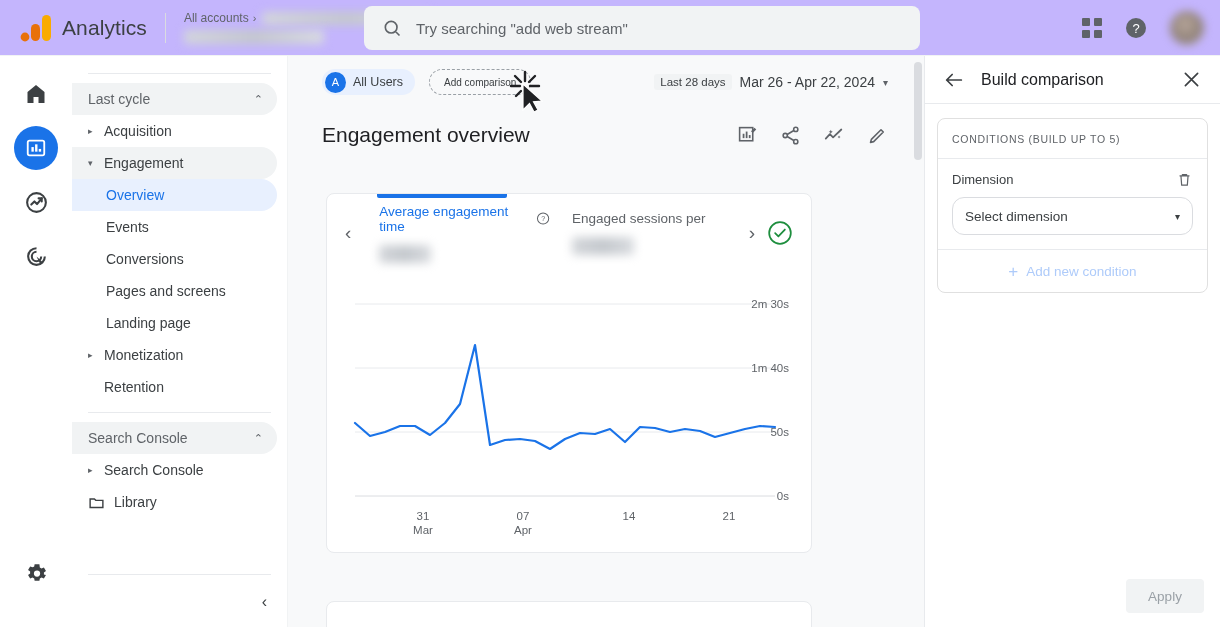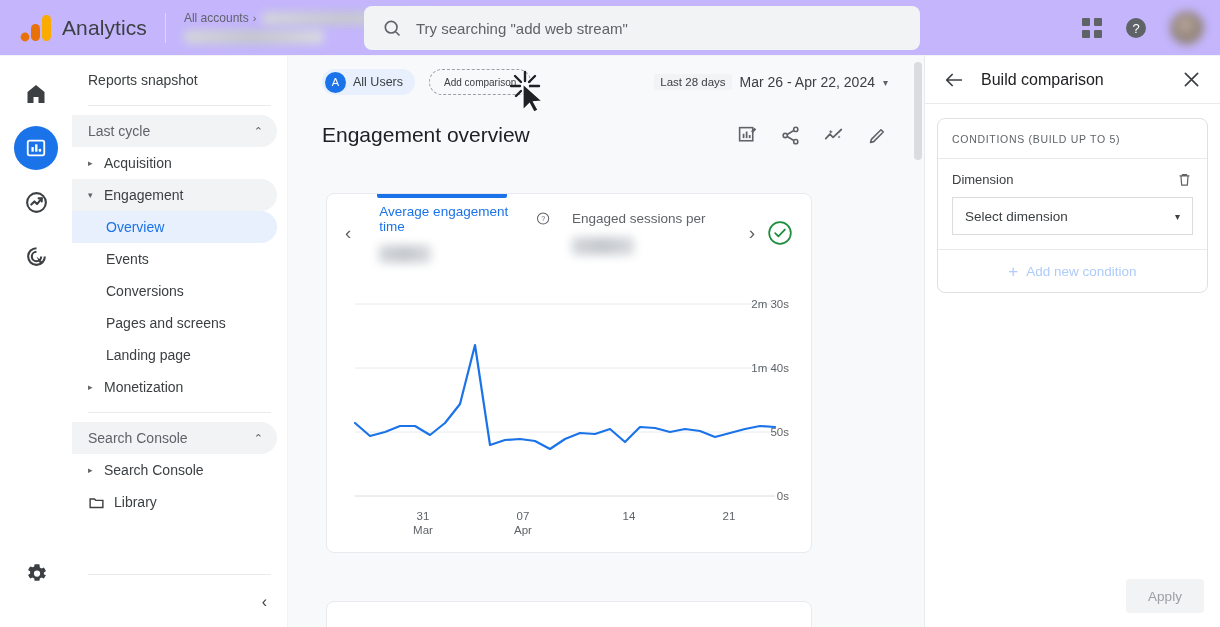--- a/index.html
+++ b/index.html
@@ -211,21 +211,21 @@
     height: 40px; display: flex; align-items: center; padding: 0 14px;
     font-size: 10.5px; letter-spacing: .7px; color: #5f6368;
     border-bottom: 1px solid #e8eaed;
   }
   .cond-body { padding: 12px 14px 14px; border-bottom: 1px solid #e8eaed; }
   .cond-label-row { display: flex; align-items: center; }
   .cond-label { font-size: 13px; color: #3c4043; }
   .trash { margin-left: auto; cursor: pointer; display:block; }
   .select {
     margin-top: 9px; height: 38px; border: 1px solid #dadce0;
-    border-radius: 0; display: flex; align-items: center;
+    border-radius: 12px; display: flex; align-items: center;
     padding: 0 12px; cursor: pointer;
   }
   .select span { font-size: 13.5px; color: #3c4043; }
   .select .caret { margin-left: auto; font-size: 10px; color: #3c4043; }
   .addcond {
     height: 42px; display: flex; align-items: center; justify-content: center;
     gap: 8px; color: #aecbfa; font-size: 13.5px; cursor: pointer;
   }
   .addcond .plus { font-size: 17px; line-height: 1; }
   .apply-btn {
@@ -313,23 +313,20 @@
       </svg>
     </div>
     <div class="rail-btn rail-gear">
       <svg width="25" height="25" viewBox="0 0 24 24">
         <path fill="#3c4043" d="M19.1 12.9a7.5 7.5 0 0 0 0-1.8l2-1.5-2-3.4-2.3.9a7.3 7.3 0 0 0-1.6-.9L14.8 3H10.2l-.4 2.2c-.6.2-1.1.5-1.6.9l-2.3-.9-2 3.4 2 1.5a7.5 7.5 0 0 0 0 1.8l-2 1.5 2 3.4 2.3-.9c.5.4 1 .7 1.6.9l.4 2.2h4.6l.4-2.2c.6-.2 1.1-.5 1.6-.9l2.3.9 2-3.4zM12.5 15a3 3 0 1 1 0-6 3 3 0 0 1 0 6z"></path>
       </svg>
     </div>
   </div>
 
   <div class="nav">
-    <div class="nav-item lvl1">
-      <span>Reports snapshot</span>
-    </div>
 
     <div class="nav-divider"></div>
 
     <div class="nav-item section">
       <span>Last cycle</span>
       <span class="chev">⌃</span>
     </div>
 
     <div class="nav-item lvl1">
       <span class="arrow">▸</span>
@@ -350,20 +347,24 @@
     </div>
     <div class="nav-item lvl2">
       <span>Pages and screens</span>
     </div>
     <div class="nav-item lvl2">
       <span>Landing page</span>
     </div>
     <div class="nav-item lvl1">
       <span class="arrow">▸</span>
       <span>Monetization</span>
+    </div>
+    <div class="nav-item lvl1">
+      <span class="arrow"></span>
+      <span>Retention</span>
     </div>
 
     <div class="nav-divider"></div>
 
     <div class="nav-item section">
       <span>Search Console</span>
       <span class="chev">⌃</span>
     </div>
     <div class="nav-item lvl1">
       <span class="arrow">▸</span>

